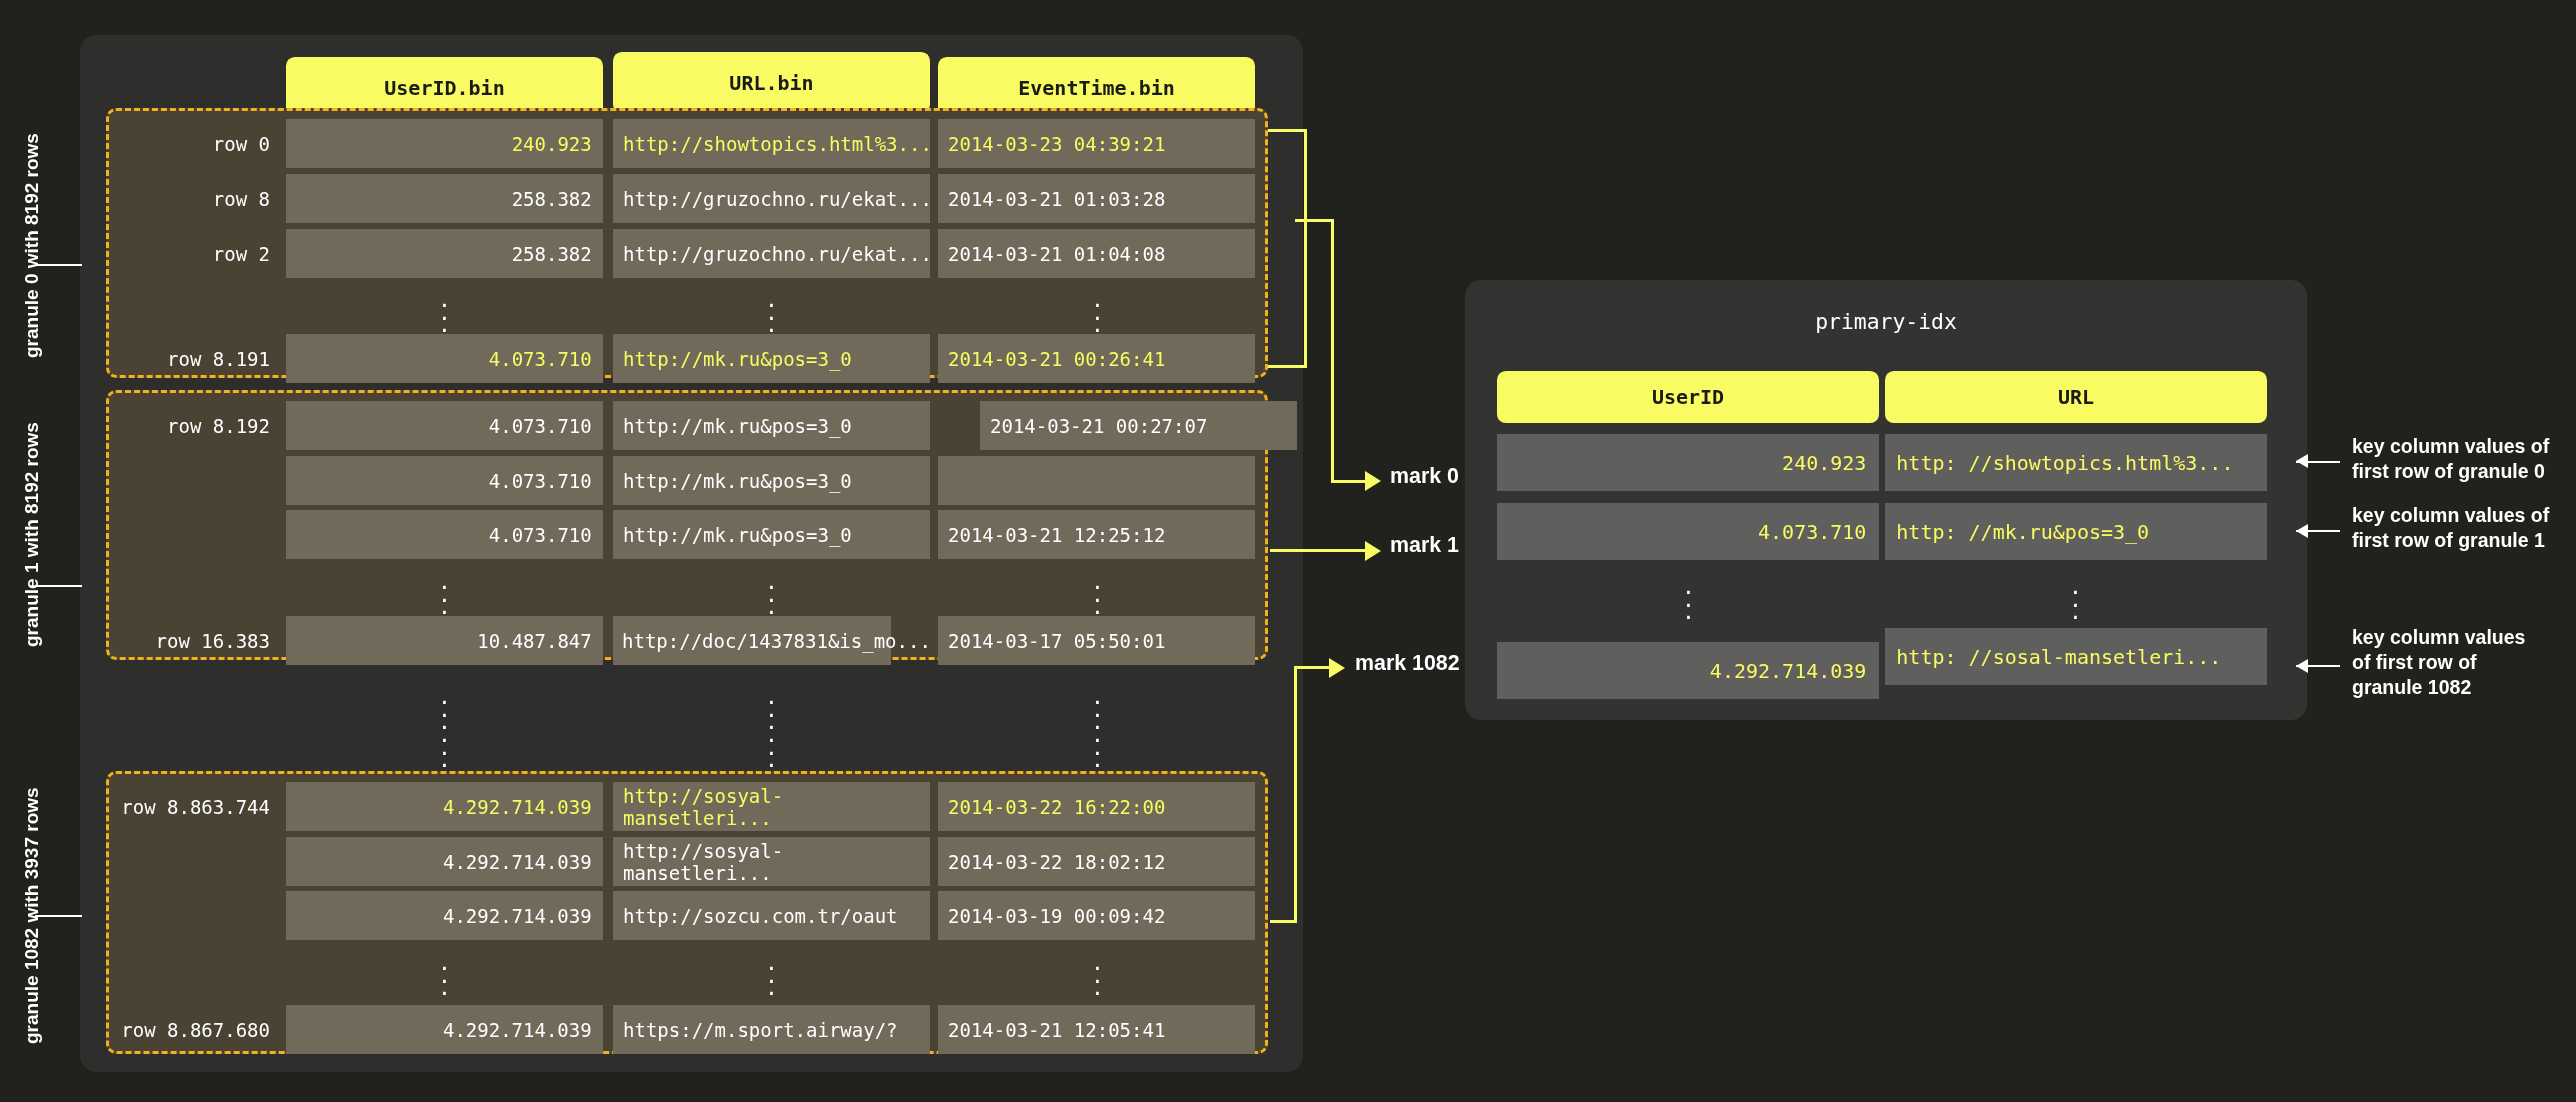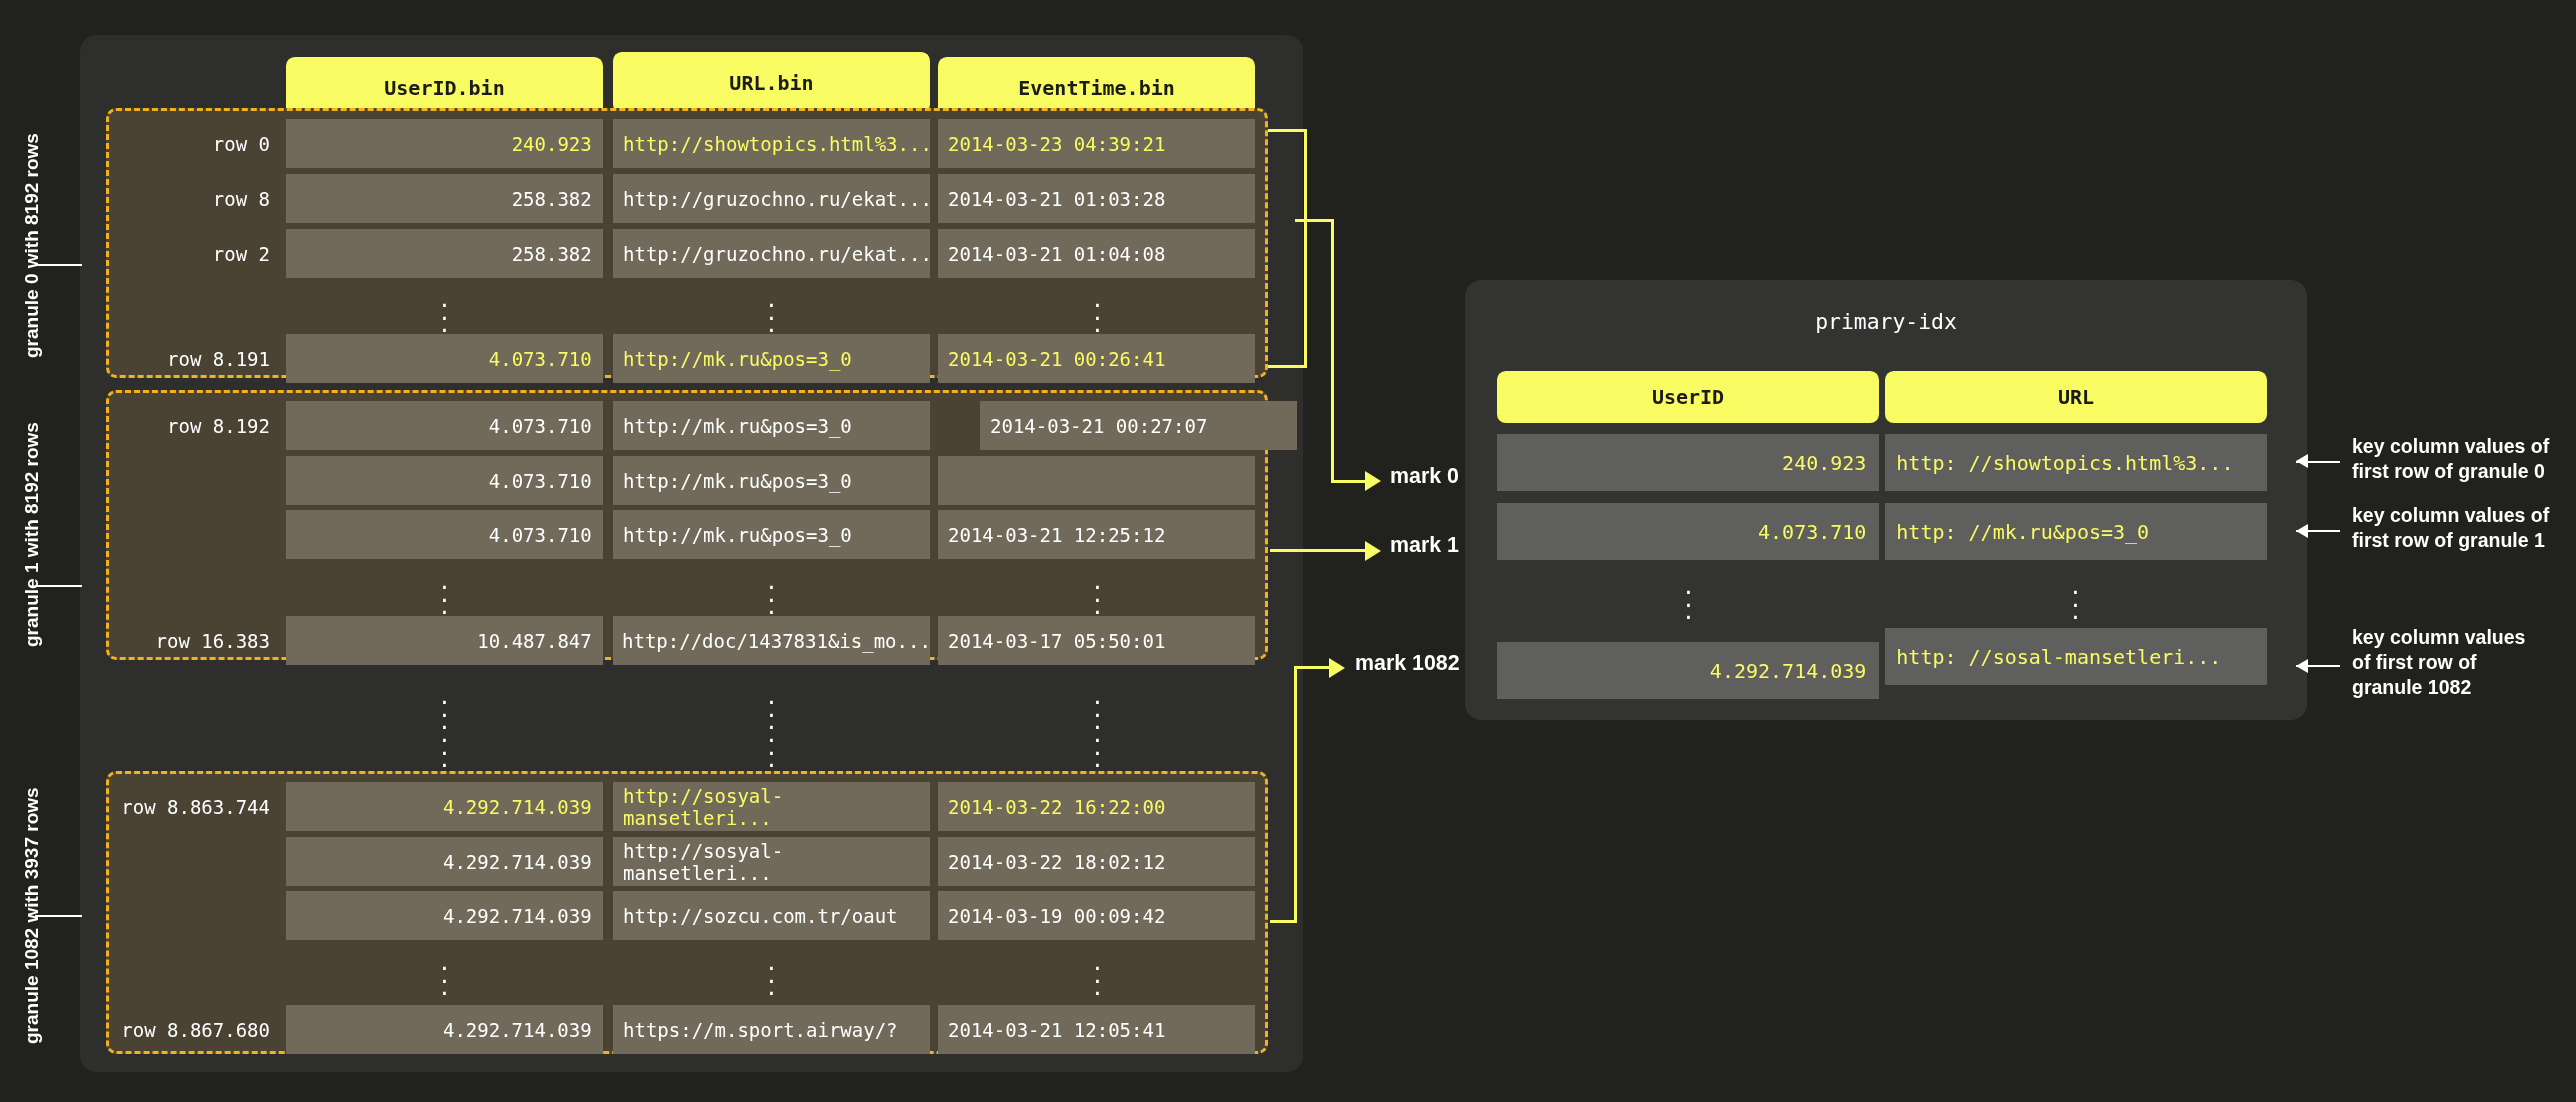--- a/index.html
+++ b/index.html
@@ -192,21 +192,21 @@
       <span>.</span>
       <span>.</span>
     </div>
     <div class="vdots" style="left:1085px;top:576px;">
                    <span>.</span>
       <span>.</span>
       <span>.</span>
     </div>
     <div class="rowlabel" style="left:110px;top:616px;">row 16.383</div>
     <div class="cell num" style="left:286px;top:616px;width:317px;">10.487.847</div>
-    <div class="cell txt" style="left:613px;top:616px;width:317px;padding-left:9px;">http://doc/1437831&amp;is_mo...</div>
+    <div class="cell txt" style="left:613px;top:616px;width:278px;padding-left:9px;">http://doc/1437831&amp;is_mo...</div>
     <div class="cell txt" style="left:938px;top:616px;width:317px;">2014-03-17 05:50:01</div>
     <div class="granule" style="left:106px;top:771px;width:1162px;height:283px;"></div>
     <div class="rowlabel" style="left:110px;top:782px;">row 8.863.744</div>
     <div class="cell num hl" style="left:286px;top:782px;width:317px;">4.292.714.039</div>
     <div class="cell txt hl" style="left:613px;top:782px;width:317px;">http://sosyal-mansetleri...</div>
     <div class="cell txt hl" style="left:938px;top:782px;width:317px;">2014-03-22 16:22:00</div>
     <div class="cell num" style="left:286px;top:837px;width:317px;">4.292.714.039</div>
     <div class="cell txt" style="left:613px;top:837px;width:317px;">http://sosyal-mansetleri...</div>
     <div class="cell txt" style="left:938px;top:837px;width:317px;">2014-03-22 18:02:12</div>
     <div class="cell num" style="left:286px;top:891px;width:317px;">4.292.714.039</div>

